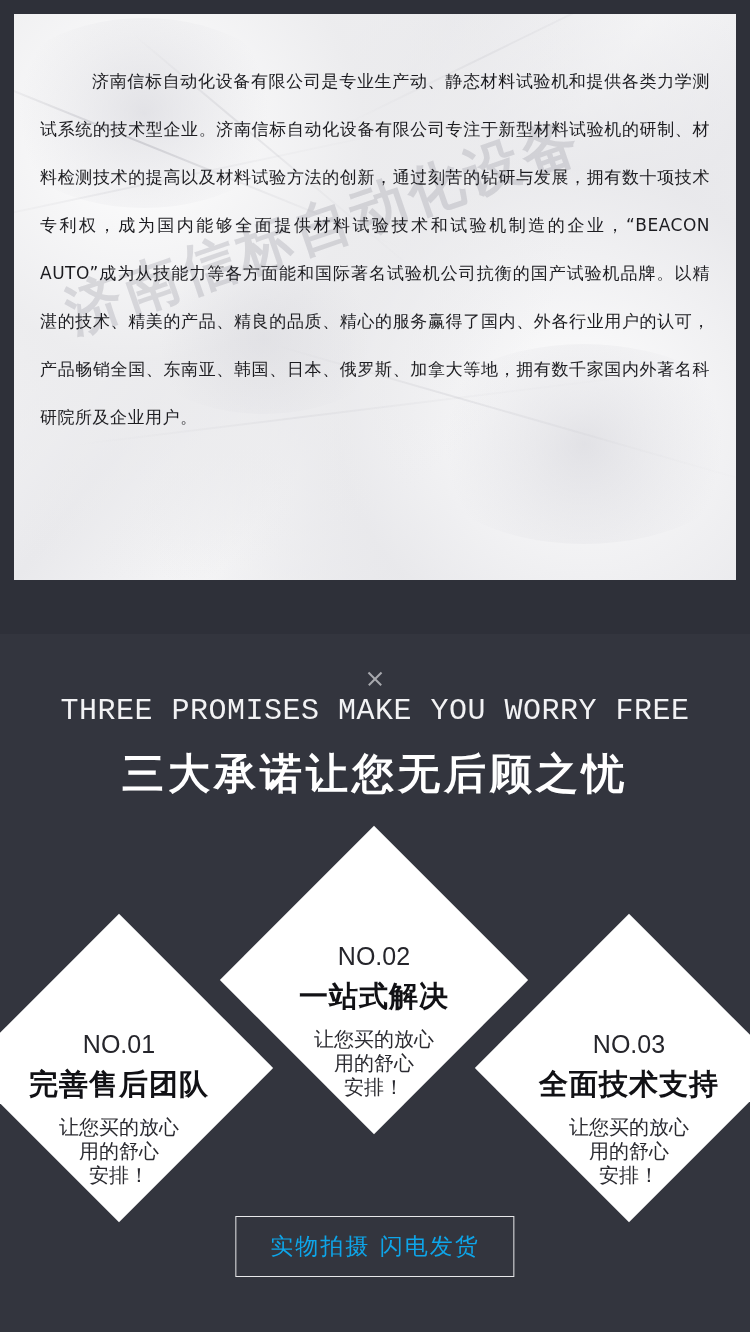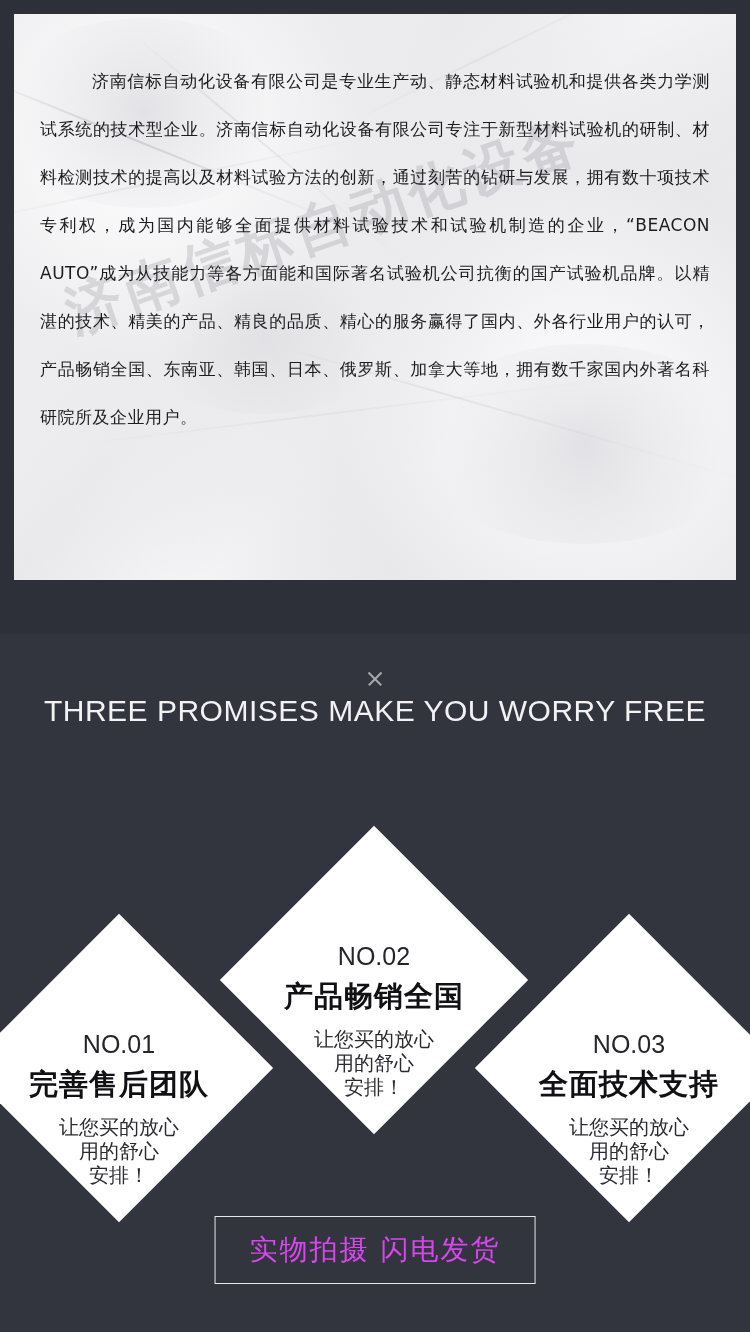--- a/index.html
+++ b/index.html
@@ -125,21 +125,21 @@
 
   .promise-en {
     position: absolute;
     top: 60px;
     left: 0;
     width: 750px;
     text-align: center;
     color: #f2f2f4;
     font-size: 30px;
     letter-spacing: 0.5px;
-    font-family: Liberation Sans, sans-serif;
+    font-family: Liberation Mono, monospace;
   }
   .promise-cn {
     position: absolute;
     top: 112px;
     left: 0;
     width: 750px;
     text-align: center;
     color: #ffffff;
     font-size: 42px;
     font-weight: bold;
@@ -195,22 +195,22 @@
     line-height: 24px;
     color: #2b2b31;
   }
 
   .shoot-btn {
     position: absolute;
     left: 50%;
     transform: translateX(-50%);
     top: 582px;
     border: 1px solid #e8e8ea;
-    color: #d946ef;
-    font-size: 28px;
+    color: #0ea5e9;
+    font-size: 23px;
     letter-spacing: 2px;
     padding: 14px 34px;
     background: transparent;
     font-family: "DejaVu Sans", sans-serif;
     white-space: nowrap;
   }
 </style>
 </head>
 <body>
 
@@ -232,37 +232,38 @@
 
       <p class="intro-text">济南信标自动化设备有限公司是专业生产动、静态材料试验机和提供各类力学测试系统的技术型企业。济南信标自动化设备有限公司专注于新型材料试验机的研制、材料检测技术的提高以及材料试验方法的创新，通过刻苦的钻研与发展，拥有数十项技术专利权，成为国内能够全面提供材料试验技术和试验机制造的企业，“BEACON　AUTO”成为从技能力等各方面能和国际著名试验机公司抗衡的国产试验机品牌。以精湛的技术、精美的产品、精良的品质、精心的服务赢得了国内、外各行业用户的认可，产品畅销全国、东南亚、韩国、日本、俄罗斯、加拿大等地，拥有数千家国内外著名科研院所及企业用户。</p>
     </div>
   </section>
 
   <section class="promise-section">
 
     <div class="x-mark"></div>
 
     <div class="promise-en">THREE PROMISES MAKE YOU WORRY FREE</div>
+    <div class="promise-cn">三大承诺让您无后顾之忧</div>
 
     <div class="diamonds">
       <div class="diamond d1"></div>
       <div class="diamond d2"></div>
       <div class="diamond d3"></div>
 
       <div class="dia-content c1">
         <div class="dia-no">NO.01</div>
         <div class="dia-title">完善售后团队</div>
         <div class="dia-desc" style="white-space:pre-line">让您买的放心
 用的舒心
 安排！</div>
       </div>
 
       <div class="dia-content c2">
         <div class="dia-no">NO.02</div>
-        <div class="dia-title">产品畅销全国</div>
+        <div class="dia-title">一站式解决</div>
         <div class="dia-desc" style="white-space:pre-line">让您买的放心
 用的舒心
 安排！</div>
       </div>
 
       <div class="dia-content c3">
         <div class="dia-no">NO.03</div>
         <div class="dia-title">全面技术支持</div>
         <div class="dia-desc" style="white-space:pre-line">让您买的放心
 用的舒心

